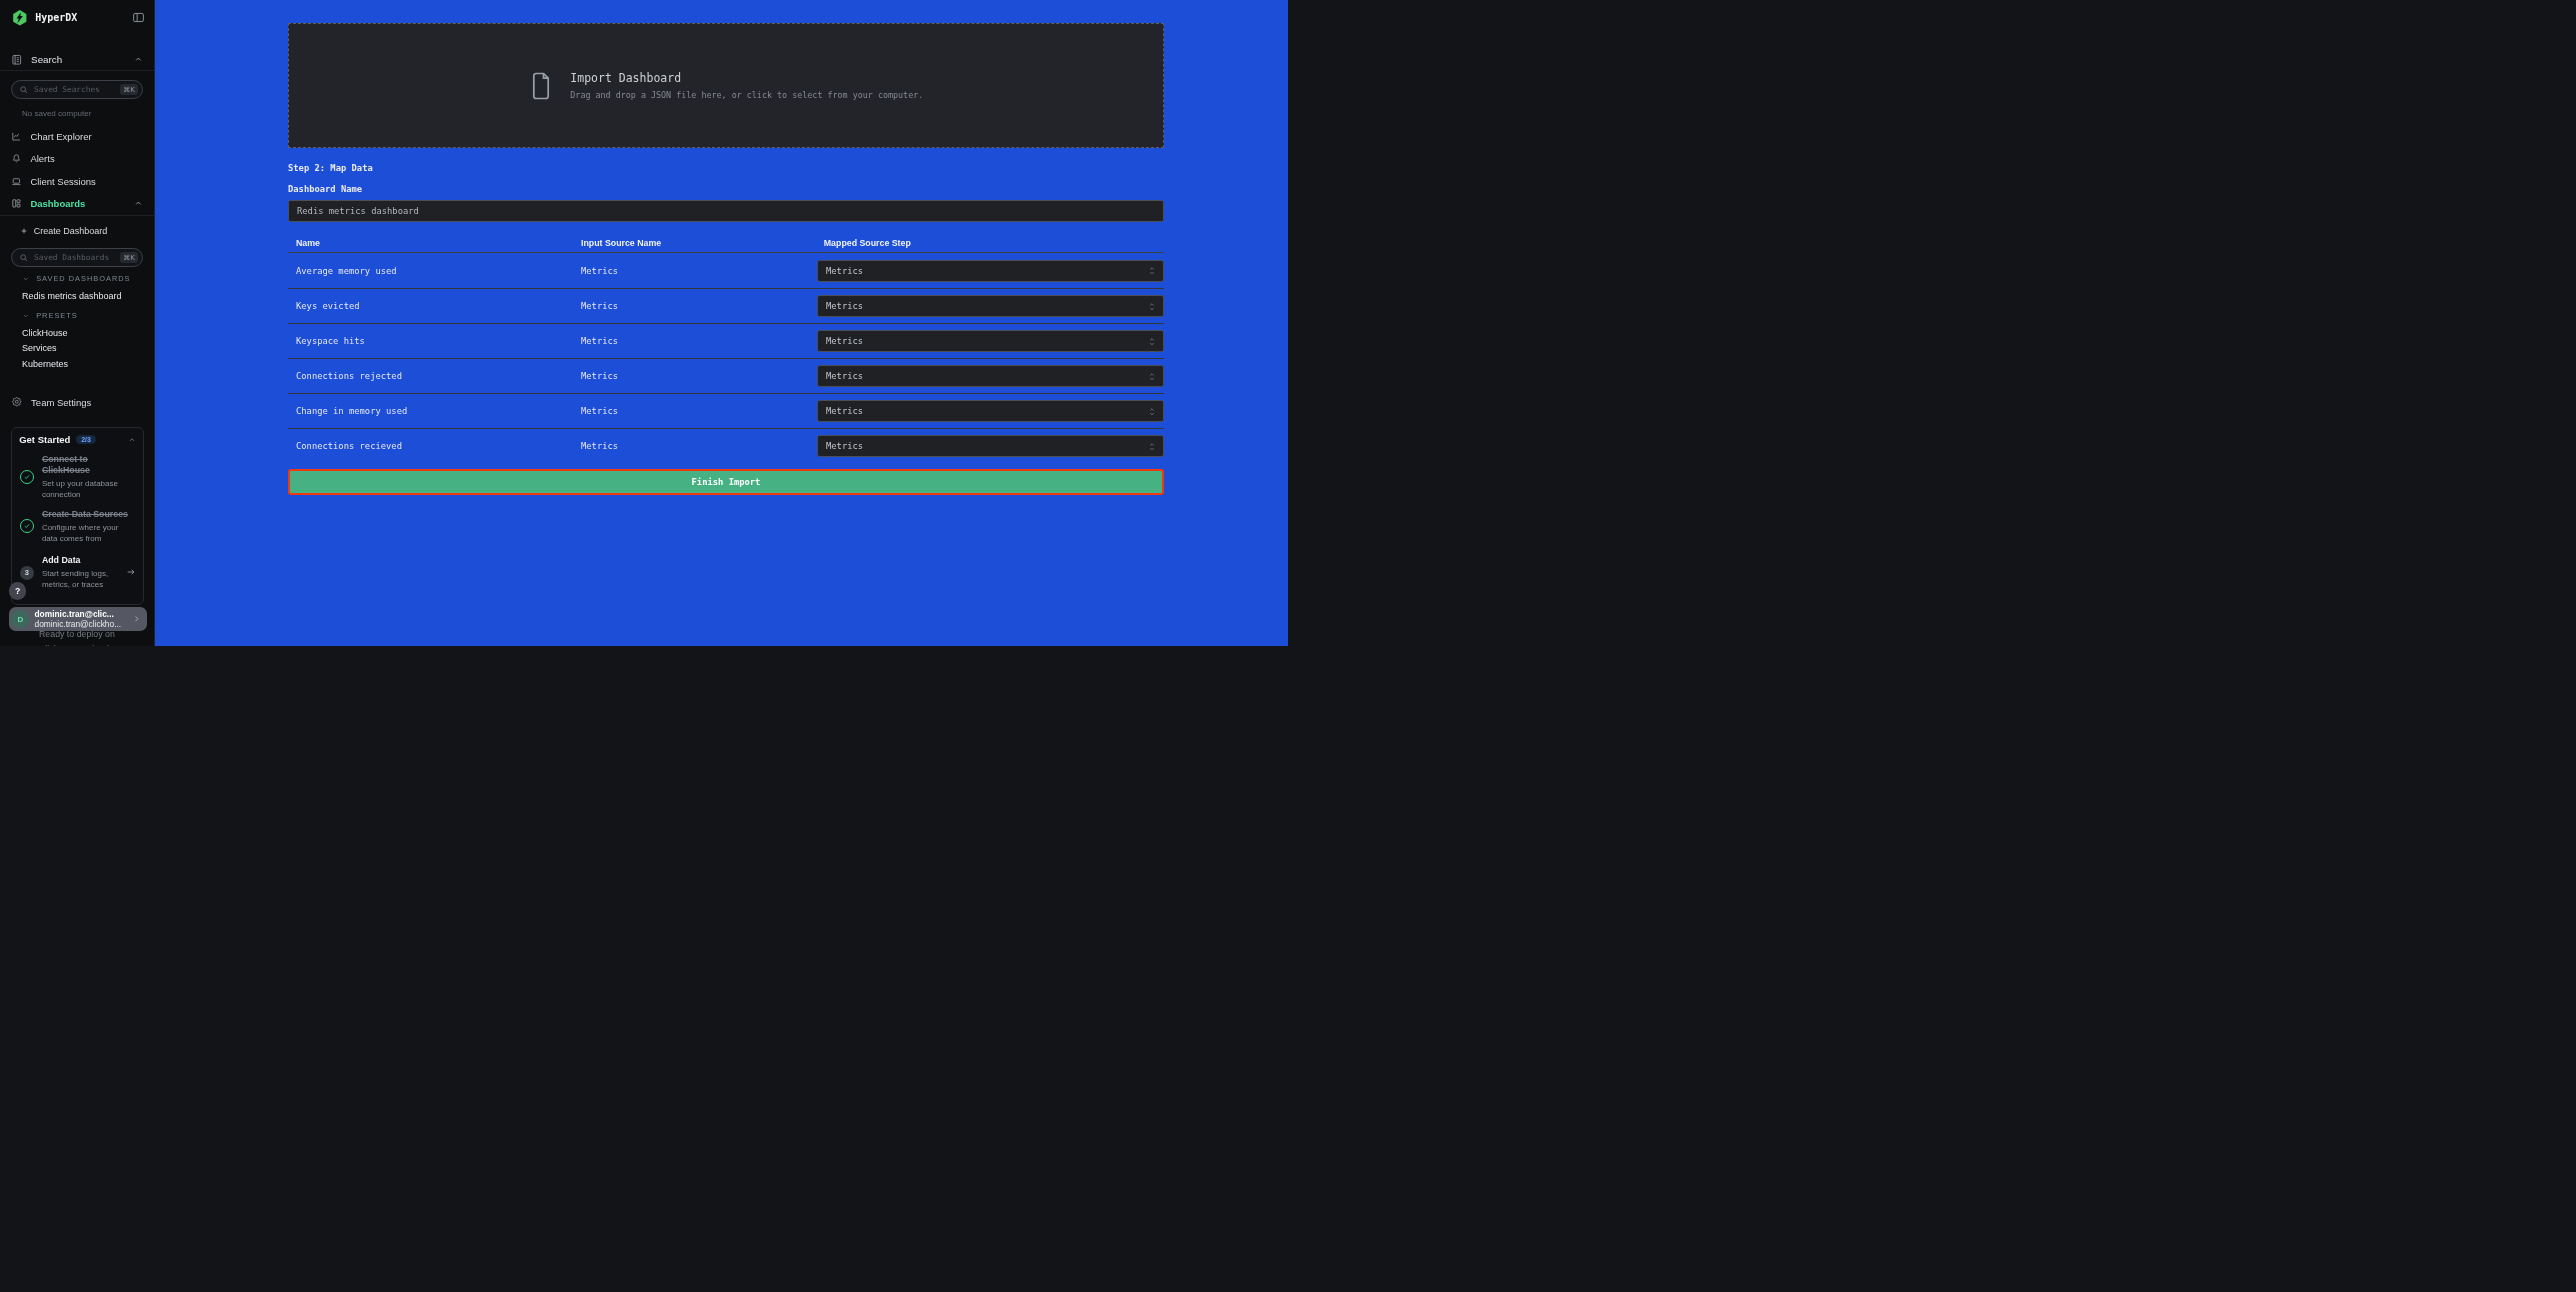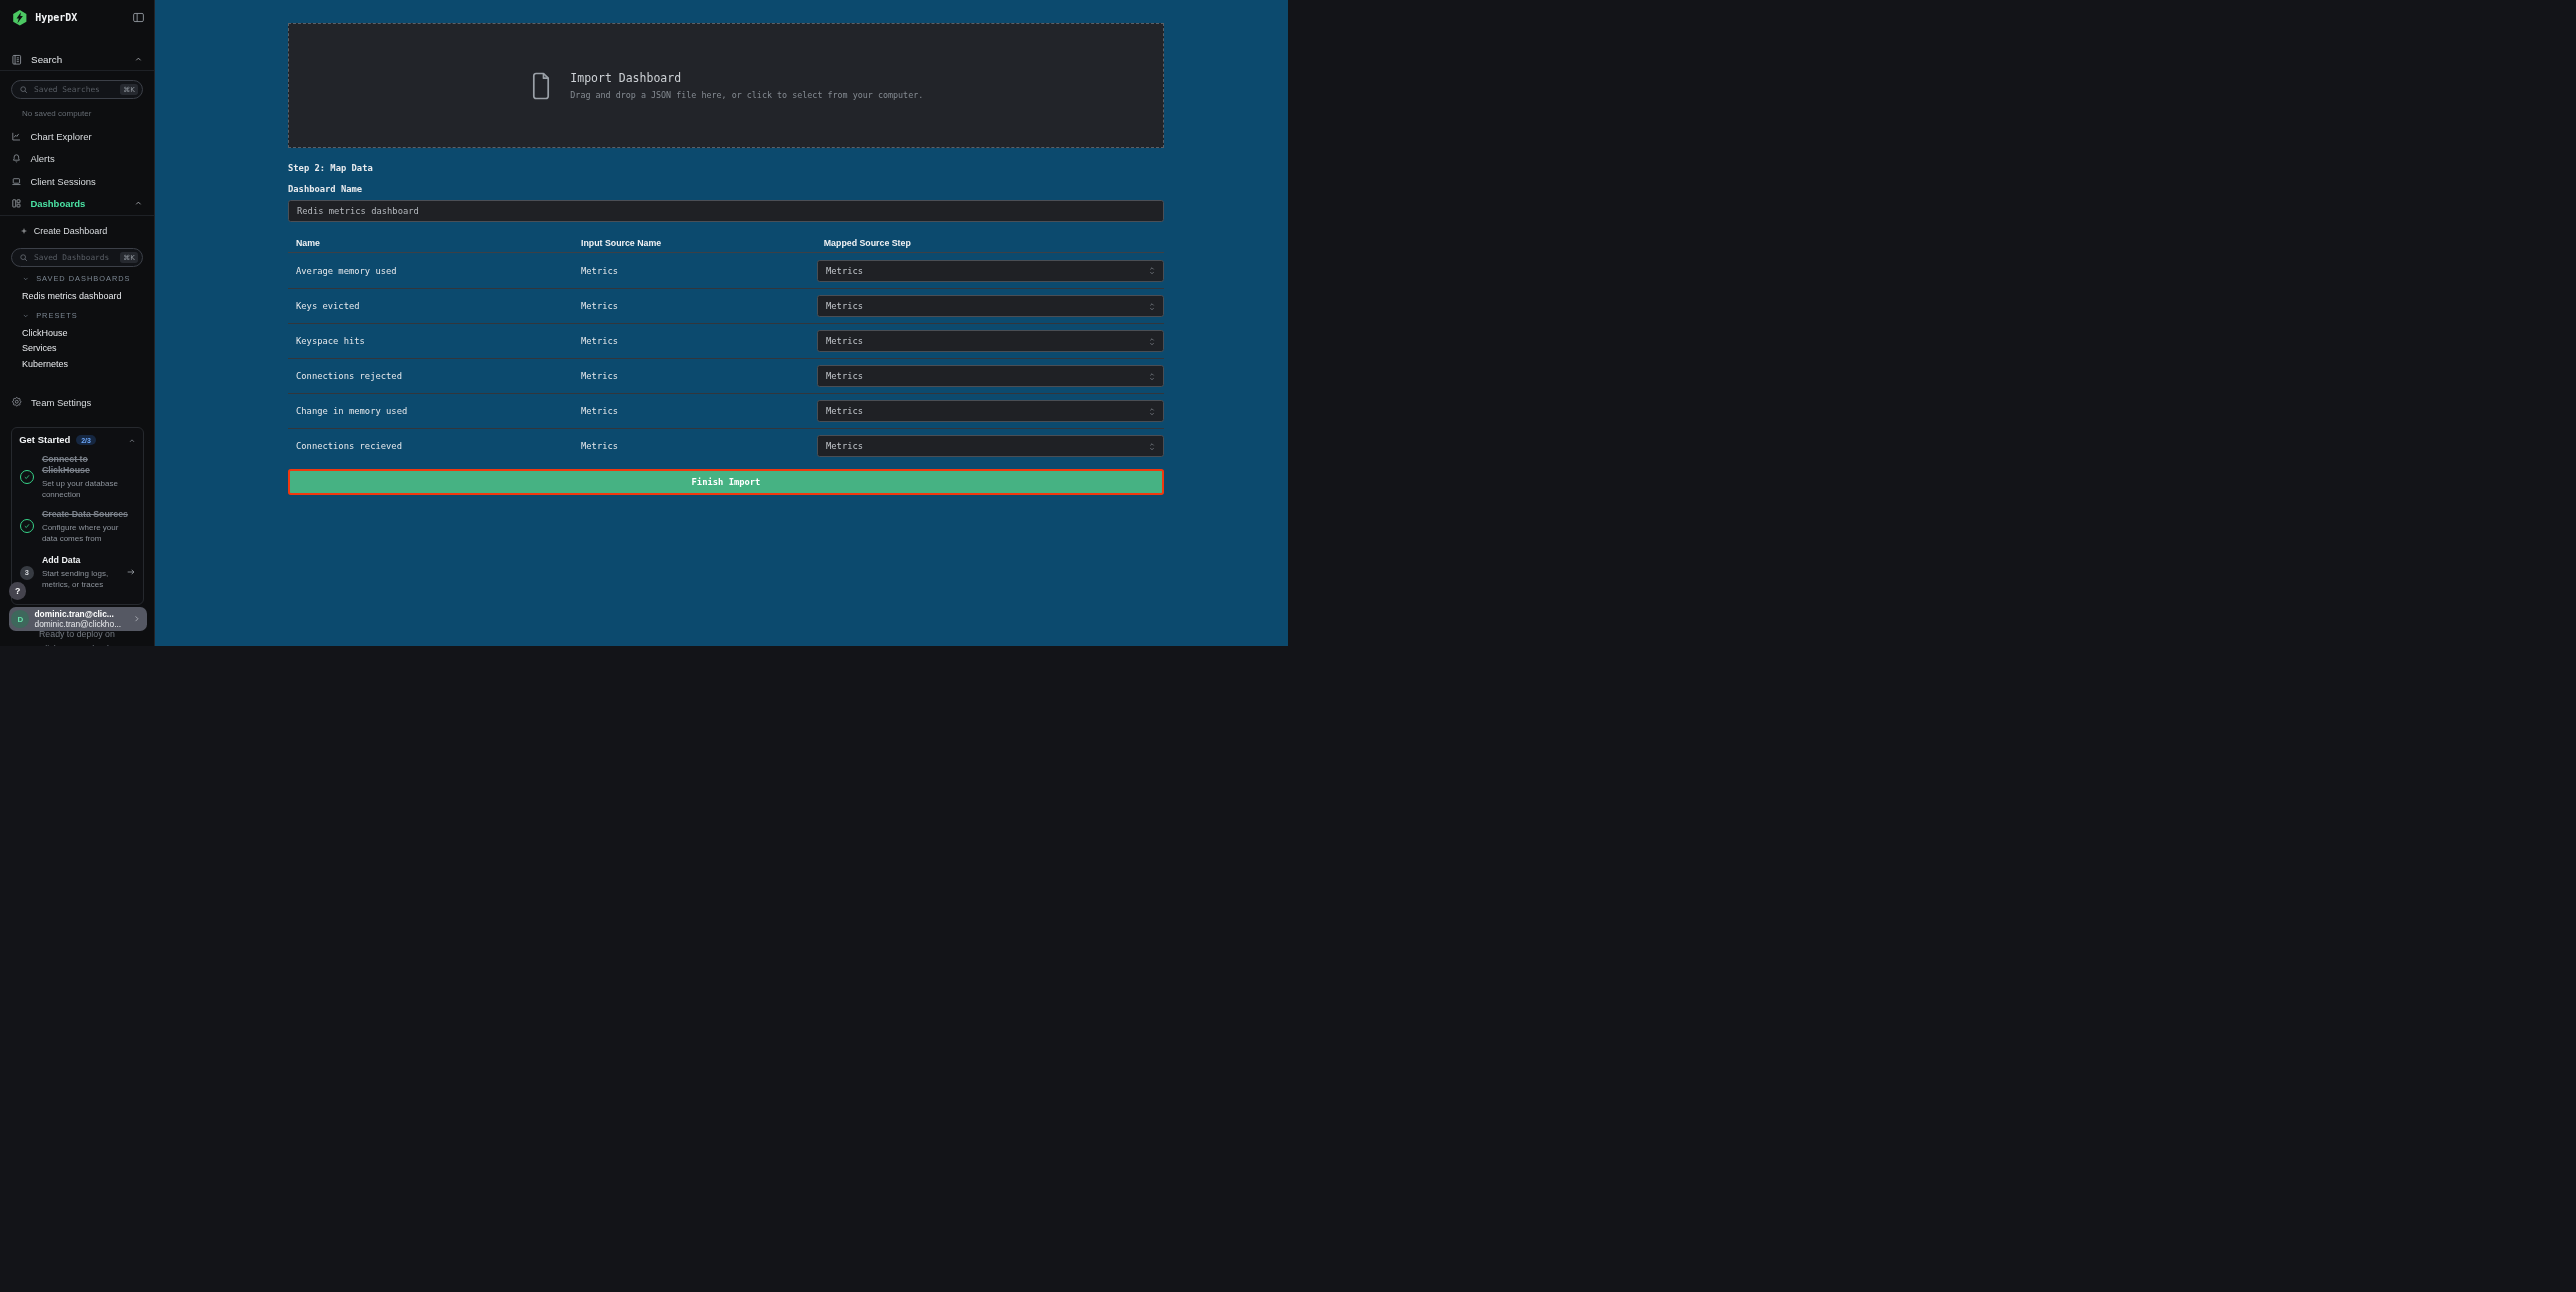--- a/index.html
+++ b/index.html
@@ -1,19 +1,19 @@
 <!DOCTYPE html>
 <html style="font-size:10.8px"><head>
 <meta charset="utf-8">
 <style>
   * { margin:0; padding:0; box-sizing:border-box; }
   html,body { width:1288px; height:646px; overflow:hidden; background:#131418;
               font-family:"Liberation Sans", sans-serif; }
   .mono { font-family:"DejaVu Sans Mono", monospace; }
-  .screen { position:relative; width:1288px; height:646px; background:#0c4a6e; overflow:hidden; }
+  .screen { position:relative; width:1288px; height:646px; background:#1d4ed8; overflow:hidden; }
 
   
   .sidebar { position:absolute; left:0; top:0; width:155px; height:646px;
              background:#0d0e10; border-right:0.7px solid #222429; z-index:10; }
   .sb-header { position:absolute; top:0; left:0; right:0; height:35px;
                display:flex; align-items:center; padding:0 9.5px 0 10.8px; }
   .brand-name { font-family:"DejaVu Sans Mono", monospace; font-weight:bold; font-size:10px;
                 color:#f2f4f6; margin-left:6.8px; flex:1; }
   .icon { display:inline-flex; align-items:center; justify-content:center; color:#9aa0a7; }
   .icon svg { display:block; }
@@ -40,21 +40,21 @@
 
   .sb-divider { position:absolute; left:0; right:0; height:0; border-top:0.7px solid #1e2126; }
 
   .sb-link { position:absolute; font-size:9px; color:#e8eaed; cursor:pointer; }
   .sb-subhead { position:absolute; display:flex; align-items:center; color:#7c8793; }
   .sb-subhead .t { font-size:7.4px; letter-spacing:1px; margin-left:6.8px; font-weight:500; }
 
   
   .gs-card { position:absolute; left:10.8px; top:427px; width:133px; height:178px;
              border:0.7px solid #26292e; border-radius:6px; background:#0e0f12; padding:6px 6.8px 0 7.4px; }
-  .gs-head { display:flex; align-items:flex-end; }
+  .gs-head { display:flex; align-items:center; }
   .gs-title { font-size:9.5px; font-weight:bold; color:#f1f3f5; }
   .gs-badge { margin-left:5.4px; background:#162741; color:#6ba6f9; font-size:7px;
               font-weight:bold; border-radius:6px; padding:1.4px 5.4px; }
   .gs-head .icon { margin-left:auto; }
   .gs-item { display:flex; align-items:center; gap:8px; margin-top:8.8px; padding-left:0.7px; }
   .gs-check { width:14px; height:14px; min-width:14px; border:0.9px solid #36d389;
               border-radius:50%; display:flex; align-items:center; justify-content:center; color:#36d389; }
   .gs-num { width:14px; height:14px; min-width:14px; border-radius:50%; background:#373b42;
             color:#d2d5d9; font-size:7.4px; font-weight:bold; display:flex; align-items:center;
             justify-content:center; }

